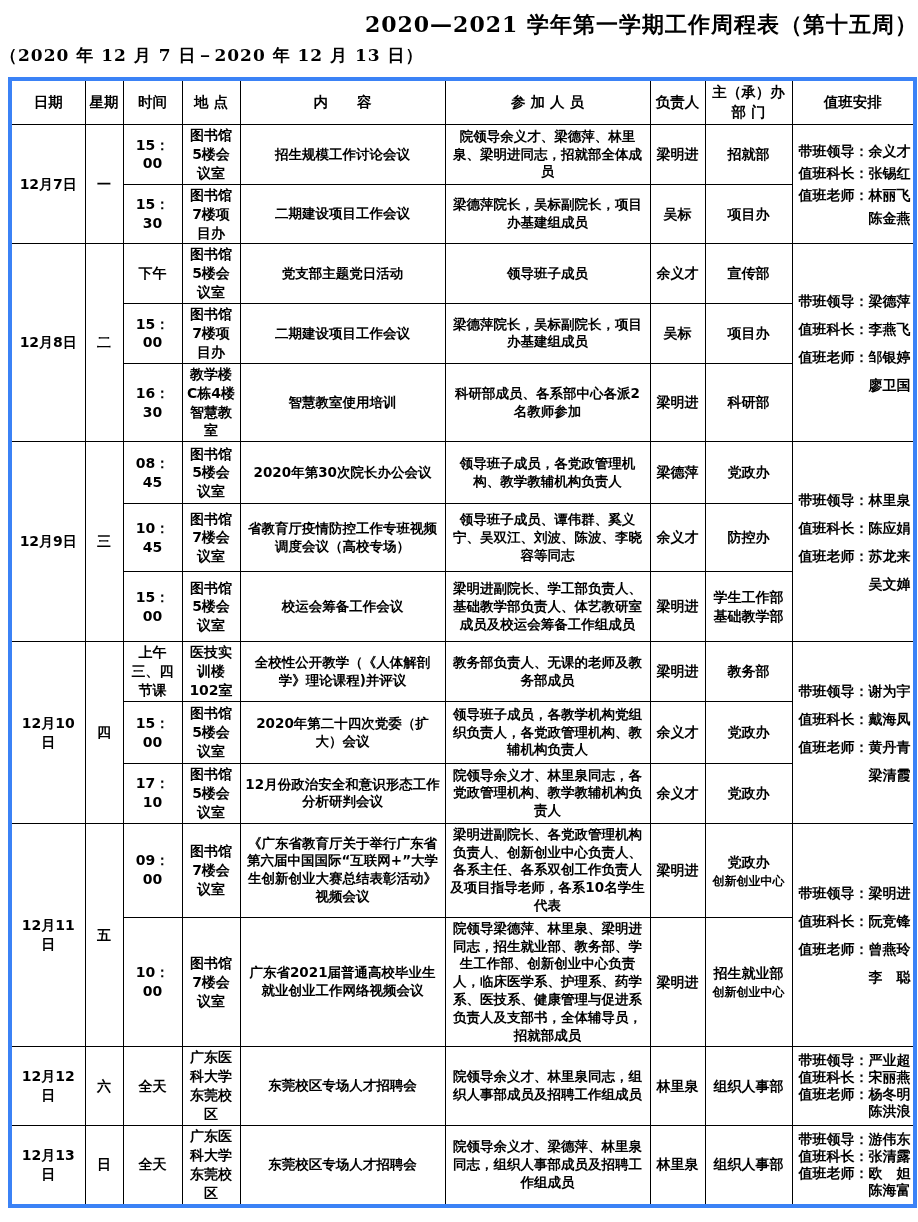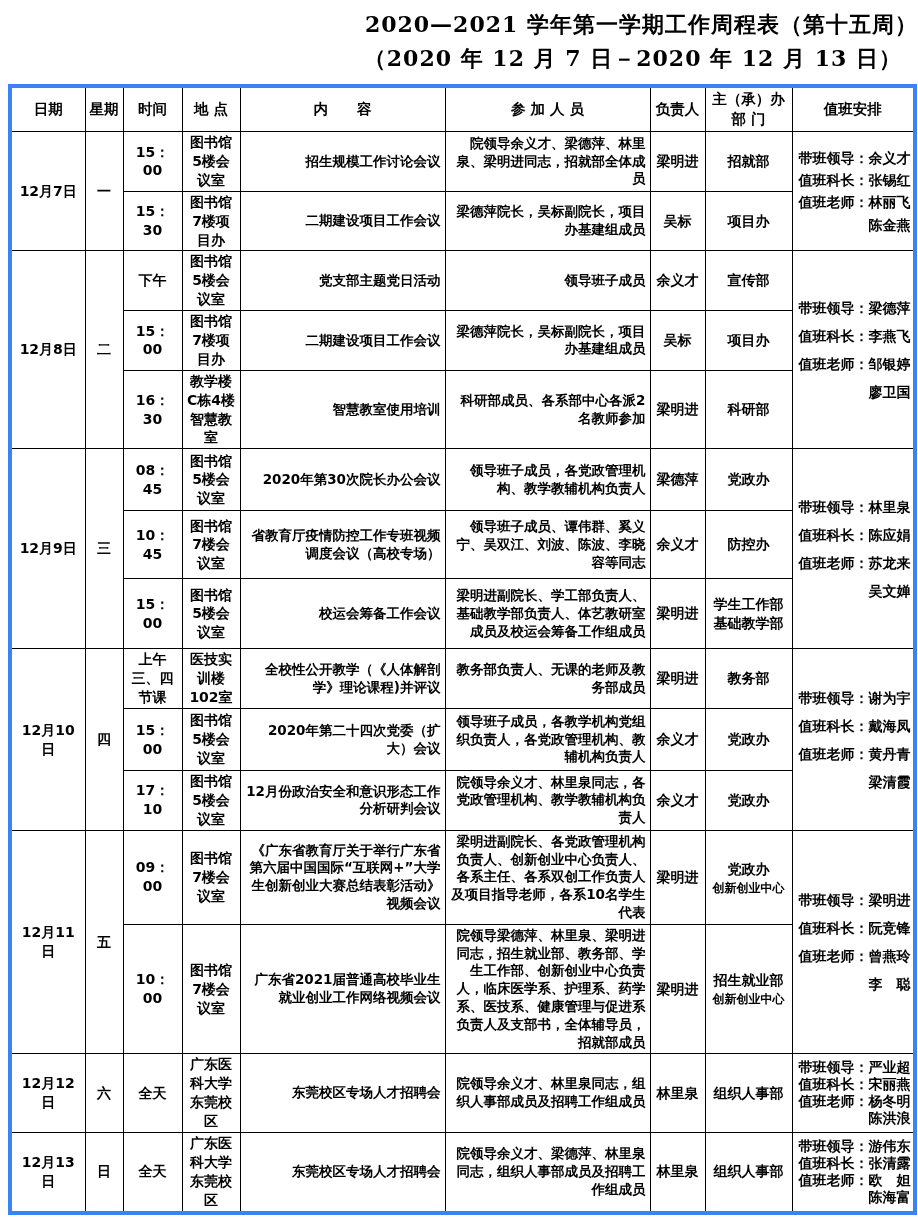--- a/index.html
+++ b/index.html
@@ -1,22 +1,22 @@
 <!DOCTYPE html>
 <html><head>
 <meta charset="utf-8">
 <style>
   html,body{margin:0;padding:0;background:#fff;}
   body{width:918px;height:1222px;font-family:"DejaVu Sans",sans-serif;color:#000;position:relative;}
   .doc-title{text-align:right;font-family:"DejaVu Serif",serif;font-weight:700;font-size:22px;margin:10px 0 4px 0;letter-spacing:1px;}
-  .doc-subtitle{text-align:right;font-family:"DejaVu Serif",serif;font-weight:700;font-size:22px;margin:0 16px 10px 0;letter-spacing:1px;}
+  .doc-subtitle{text-align:left;font-family:"DejaVu Serif",serif;font-weight:700;font-size:17px;margin:0 16px 10px 0;letter-spacing:1px;}
   table.sched{border-collapse:collapse;table-layout:fixed;width:905px;margin-left:8px;border:4px solid #3b82f6;}
   .sched th,.sched td{border:1px solid #000;font-weight:700;font-size:14px;line-height:1.35;text-align:center;vertical-align:middle;padding:1px 3px;overflow:hidden;}
   .sched th{white-space:pre-line;font-size:14.5px;padding:2px;}
-  td.txt{ text-align:right;font-size:13.5px;line-height:1.32;padding:2px 4px;}
+  td.txt{ text-align:center;font-size:13.5px;line-height:1.32;padding:2px 4px;}
   td.duty-cell{text-align:left;font-size:14px;padding:2px 3px 2px 6px;}
   .duty-cell div{white-space:nowrap;}
   .duty-cont{text-indent:5em;}
   .lh-sm div{line-height:1.22;}
   .lh-md div{line-height:1.6;}
   .lh-lg div{line-height:2.0;}
   .dept-sub{font-size:12px;display:block;line-height:1.2;margin-top:2px;}
   .dept-line{display:block;}
   .footer{width:905px;margin:16px 0 0 8px;box-sizing:border-box;text-align:right;padding-right:118px;font-size:16px;font-weight:700;}
 </style>

